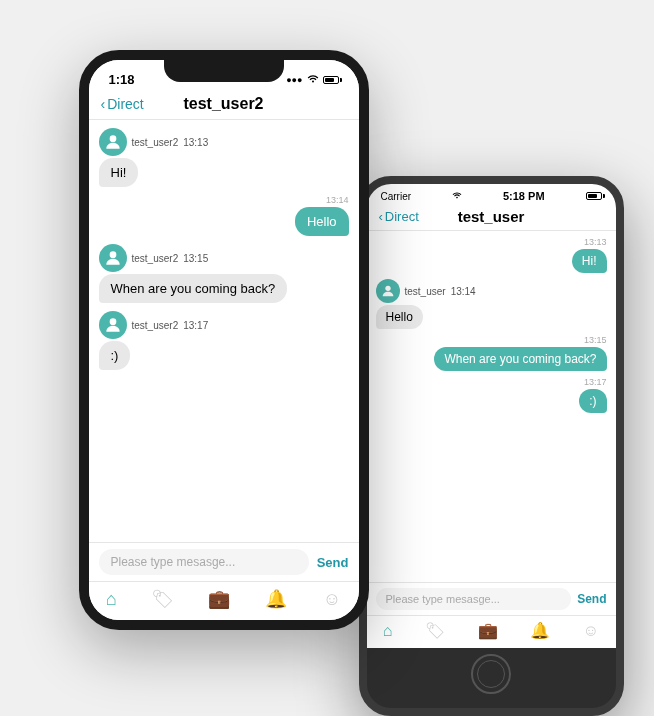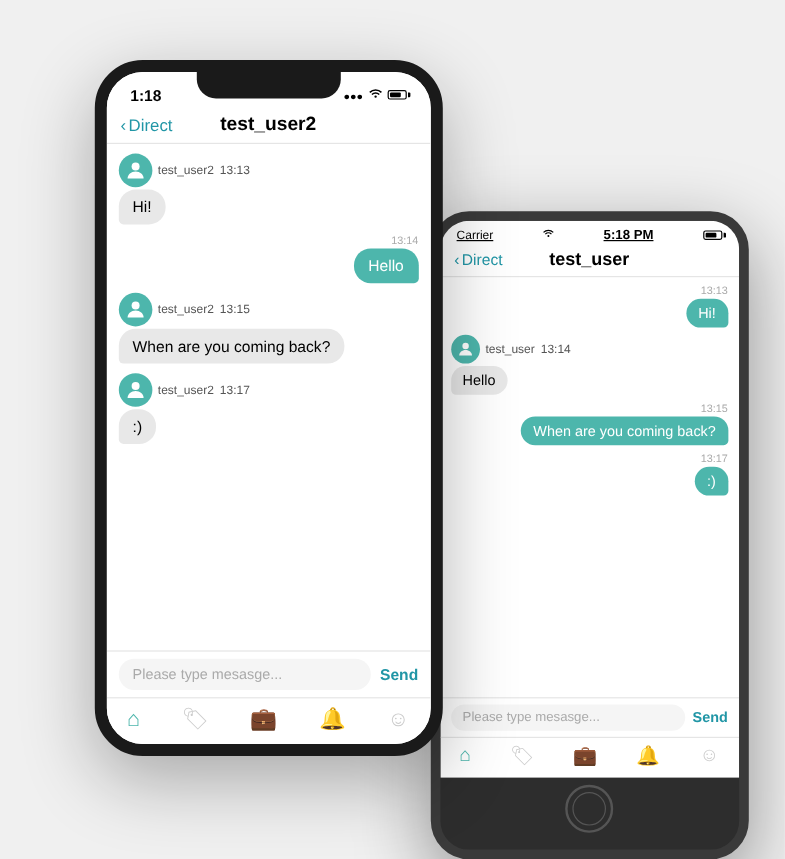--- a/index.html
+++ b/index.html
@@ -259,21 +259,20 @@
     }
 
     
     .status-bar-small {
       display: flex;
       justify-content: space-between;
       align-items: center;
       padding: 6px 14px 3px;
       font-size: 10px;
       color: #000;
-      text-decoration: underline;
     }
 
     .status-bar-small .carrier { font-weight: 500; }
     .status-bar-small .time-s { font-weight: 600; font-size: 11px; }
     .status-bar-small .icons-s { display: flex; gap: 3px; align-items: center; }
 
     
     .nav-bar-small {
       display: flex;
       align-items: center;

